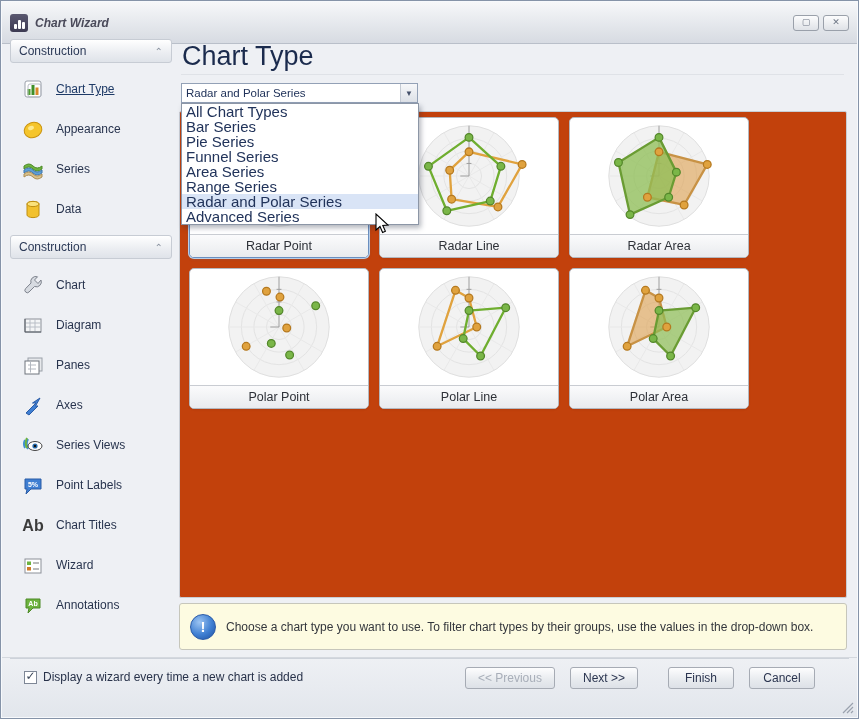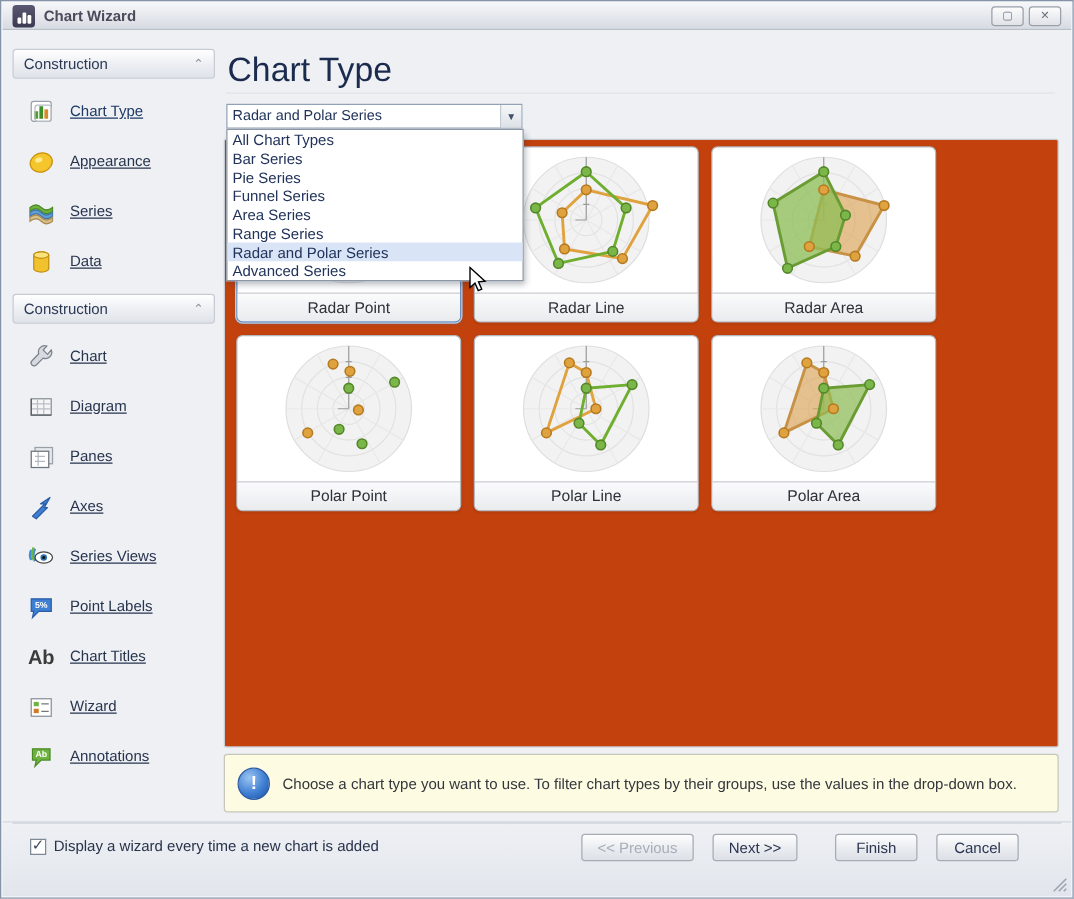--- a/index.html
+++ b/index.html
@@ -1,39 +1,39 @@
 <!DOCTYPE html>
 <html><head>
 <meta charset="utf-8">
 <style>
   html,body{margin:0;padding:0;background:#b9c2cf;font-family:"Liberation Sans","DejaVu Sans",sans-serif;}
   *{box-sizing:border-box;}
   #window{position:relative;width:859px;height:719px;background:#eef0f4;border:1px solid #8593a8;
     box-shadow:inset 0 0 0 1px #f7f9fc;overflow:hidden;}
   
-  #titlebar{position:absolute;left:1px;top:1px;right:1px;height:22px;
+  #titlebar{position:absolute;left:1px;top:1px;right:1px;height:42px;
     background:linear-gradient(#f6f7f9,#e3e6eb 60%,#d7dbe2);border-bottom:1px solid #b9bfc9;
-    display:flex;align-items:center;padding:0 8px;}
+    display:flex;align-items:center;padding:0 8px;font-style:italic;}
   .app-icon{width:18px;height:18px;border-radius:3px;background:linear-gradient(#5a5870,#3c3a52);
     display:flex;align-items:flex-end;justify-content:center;gap:1px;padding:3px 3px;margin-right:7px;}
   .app-icon i{display:block;width:3px;background:#fff;border-radius:1px;}
   .title-text{font-size:12px;font-weight:bold;color:#4a4a5a;}
   .win-btns{margin-left:auto;display:flex;gap:4px;}
   .win-btn{width:26px;height:16px;border:1px solid #9aa0aa;border-radius:3px;
     background:linear-gradient(#fcfcfd,#dfe2e7);display:flex;align-items:center;justify-content:center;
     font-size:9px;color:#6e7685;font-weight:bold;line-height:1;}
   
   #sidebar{position:absolute;left:9px;top:38px;width:162px;bottom:62px;}
   .group-header{height:24px;border:1px solid #c7ccd4;border-radius:3px;margin-bottom:6px;
     background:linear-gradient(#ffffff,#eceef2 55%,#dfe3e9);display:flex;align-items:center;
     padding:0 8px;font-size:12px;color:#2c3a57;justify-content:flex-end;}
   .group-caret{margin-left:auto;color:#8b93a1;font-size:10px;}
   .side-item{display:flex;align-items:center;height:40px;padding-left:10px;cursor:default;}
   .side-icon{width:26px;height:26px;margin-right:10px;display:flex;align-items:flex-end;justify-content:center;flex:0 0 26px;}
-  .side-label{font-size:12px;color:#28344e;text-decoration:underline;}
+  .side-label{font-size:12px;color:#28344e;}
   .side-item.selected .side-label{color:#1d3songs}
   .side-item.selected .side-label{text-decoration:underline;color:#1e3a66;}
   .group-items{margin-bottom:6px;}
   
   #main-title{position:absolute;left:181px;top:40px;font-size:27px;color:#1b2b4d;}
   #title-rule{position:absolute;left:180px;right:14px;top:73px;height:1px;background:#dfe2e7;}
   #combo{position:absolute;left:180px;top:82px;width:237px;height:20px;border:1px solid #93a1b6;
     background:#fff;display:flex;align-items:center;font-size:11.5px;color:#21335a;padding-left:4px;}
   #combo .arrow-box{margin-left:auto;width:17px;height:100%;display:flex;align-items:center;justify-content:center;
     background:linear-gradient(#f6f7f9,#dde1e7);border-left:1px solid #c4cad3;}
@@ -43,21 +43,21 @@
   .tile{width:180px;height:141px;border:1px solid #b4b8bf;border-radius:5px;background:#fff;
     display:inline-flex;flex-direction:column;margin:0 10px 10px 0;vertical-align:top;overflow:hidden;
     box-shadow:0 1px 2px rgba(0,0,0,.08);}
   .tile.selected{border:1px solid #6a8fc0;box-shadow:0 0 0 1px #b9cde6,0 1px 3px rgba(70,110,160,.35);}
   .tile-art{flex:1;display:flex;align-items:center;justify-content:center;}
   .tile-caption{height:23px;border-top:1px solid #c9ccd2;background:linear-gradient(#fbfbfc,#e9ebee);
     display:flex;align-items:center;justify-content:center;font-size:12.5px;color:#2e3138;}
   
   #dropdown{position:absolute;left:180px;top:102px;width:238px;background:#fff;border:1px solid #8c96a6;
     box-shadow:2px 3px 5px rgba(40,50,70,.35);z-index:50;}
-  .dd-item{height:15px;display:flex;align-items:center;padding-left:4px;font-size:12px;color:#21335a;}
+  .dd-item{height:15px;display:flex;align-items:center;padding-left:4px;font-size:15px;color:#21335a;}
   .dd-item.hl{background:#d9e4f6;}
   #cursor{position:absolute;left:372px;top:212px;z-index:60;}
   
   #infobar{position:absolute;left:178px;top:602px;width:668px;height:47px;background:#fdfbe1;
     border:1px solid #c6c6bb;border-radius:3px;display:flex;align-items:center;padding:0 10px;}
   .info-icon{width:26px;height:26px;border-radius:50%;flex:0 0 26px;
     background:radial-gradient(circle at 35% 30%,#9cc4f2,#3f7fd2 55%,#1d4fa0);
     border:1px solid #2a5aa8;display:flex;align-items:center;justify-content:center;
     color:#fff;font-weight:bold;font-size:15px;margin-right:10px;}
   #info-text{font-size:12px;color:#33363c;}

